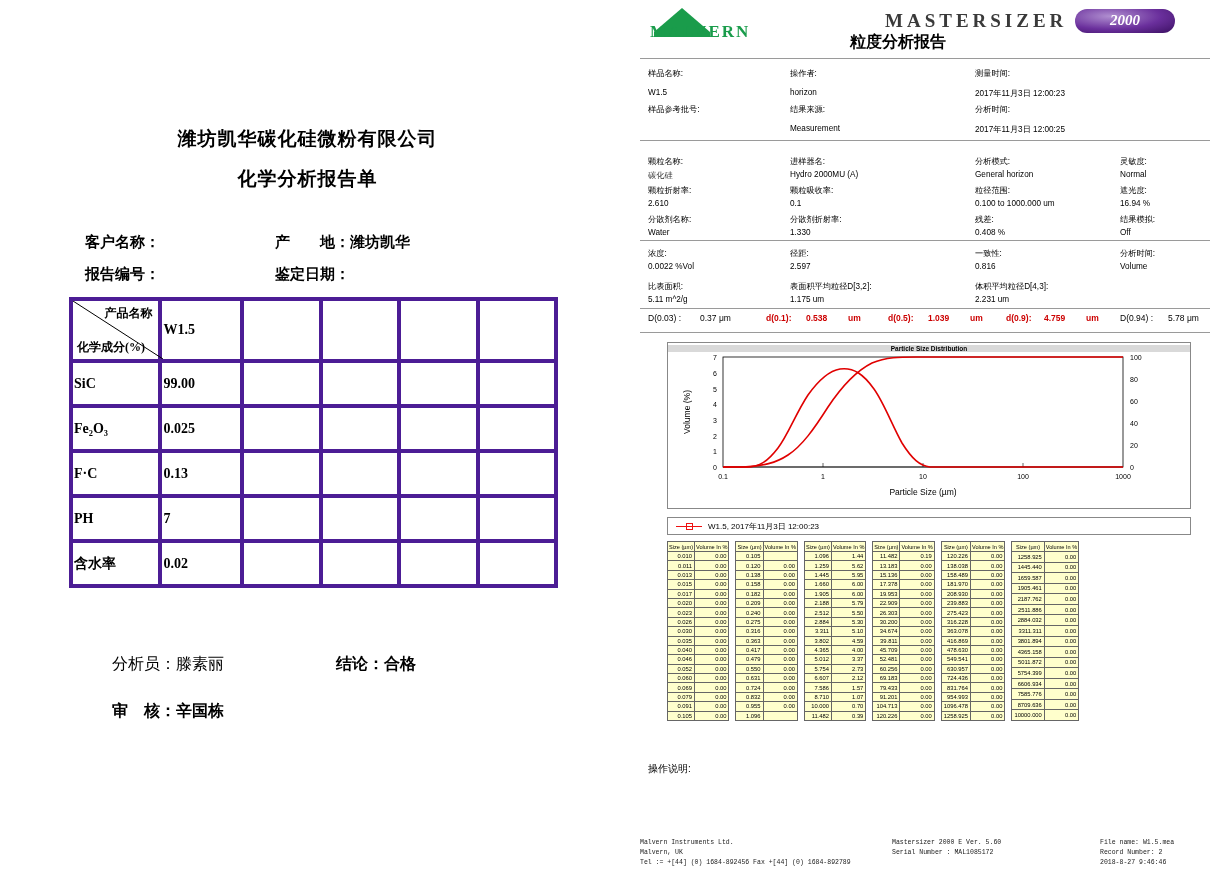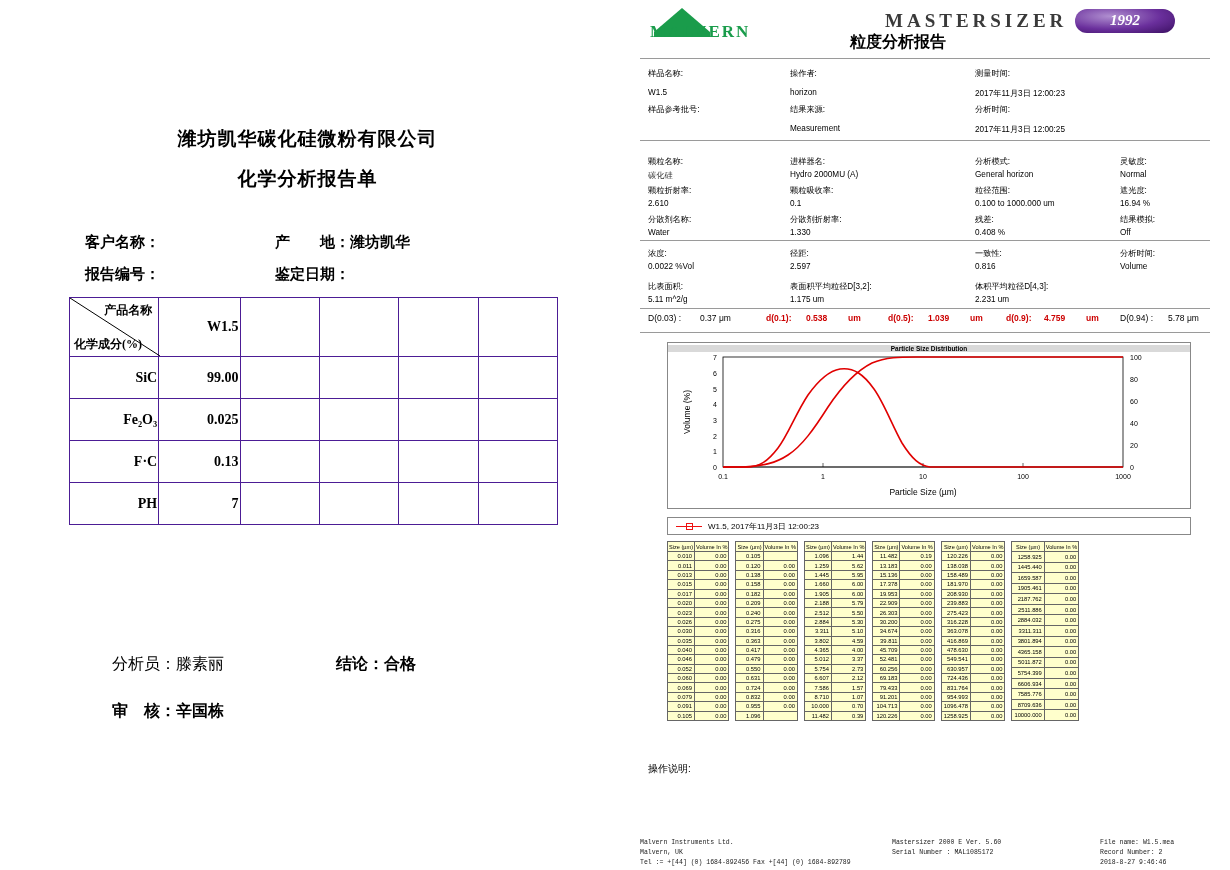--- a/index.html
+++ b/index.html
@@ -10,21 +10,21 @@
   .left{position:absolute;left:0;top:1px;width:615px;height:870px;}
   .left h1{position:absolute;left:0;top:125px;width:615px;text-align:center;font-size:19px;font-weight:bold;margin:0;font-family:"Liberation Serif",serif;letter-spacing:1px;}
   .left h2{position:absolute;left:0;top:165px;width:615px;text-align:center;font-size:19px;font-weight:bold;margin:0;font-family:"Liberation Serif",serif;letter-spacing:1px;}
   .custbox{position:absolute;left:70px;top:210px;width:487px;height:86px;border-bottom:1px solid #000;}
   .custline1{position:absolute;left:15px;top:22px;font-size:15px;font-weight:bold;font-family:"Liberation Serif",serif;}
   .custline1b{position:absolute;left:205px;top:22px;font-size:15px;font-weight:bold;font-family:"Liberation Serif",serif;}
   .custline2{position:absolute;left:15px;top:54px;font-size:15px;font-weight:bold;font-family:"Liberation Serif",serif;}
   .custline2b{position:absolute;left:205px;top:54px;font-size:15px;font-weight:bold;font-family:"Liberation Serif",serif;}
 
   .grid{position:absolute;left:69px;top:296px;width:489px;border-collapse:collapse;}
-  .grid td{border:1px solid #4c1d95;height:39px;text-align:right;font-family:"Liberation Serif",serif;font-size:14px;font-weight:bold;}
+  .grid td{border:4px solid #4c1d95;height:39px;text-align:left;font-family:"Liberation Serif",serif;font-size:14px;font-weight:bold;}
   .grid td.colhdr{position:relative;width:90px;height:58px;padding:0;}
   .grid td.c2{width:80px;}
   .grid td.blank{width:79px;}
   .diag{position:absolute;left:0;top:0;width:100%;height:100%;}
   .diag svg{display:block;}
   .lbl-top{position:absolute;right:6px;top:4px;font-size:12px;font-weight:bold;}
   .lbl-bot{position:absolute;left:4px;bottom:3px;font-size:12px;font-weight:bold;}
 
   .footline1{position:absolute;left:112px;top:653px;font-size:16px;font-weight:normal;font-family:"Liberation Serif",serif;}
   .footline1b{position:absolute;left:336px;top:653px;font-size:16px;font-weight:bold;font-family:"Liberation Serif",serif;}
@@ -122,41 +122,49 @@
             <td></td>
       </tr>
       <tr>
         <td>PH</td>
         <td>7</td>
         <td></td>
             <td></td>
             <td></td>
             <td></td>
       </tr>
+      <tr>
+        <td>含水率</td>
+        <td>0.02</td>
+        <td></td>
+            <td></td>
+            <td></td>
+            <td></td>
+      </tr>
     </tbody>
       </table>
 
     <div class="footline1">分析员：滕素丽</div>
     <div class="footline1b">结论：合格</div>
     <div class="footline2">审　核：辛国栋</div>
   </div>
 
   <div class="right">
 
     <div class="logo">
       <svg width="130" height="34" viewBox="0 0 130 34">
         <polygon points="6,26 34,2 62,26" fill="#1a9c4b"></polygon>
         <rect x="6" y="26" width="56" height="5" fill="#1a9c4b"></rect>
         <text x="2" y="31" font-family="Liberation Serif, serif" font-size="17" font-weight="bold" fill="#1a9c4b" letter-spacing="2">MALVERN</text>
       </svg>
     </div>
 
     <div class="ms-title">MASTERSIZER</div>
     <div class="ms-2000">
-        <span>1992</span>
+        <span>2000</span>
       </div>
     <div class="cn-title">粒度分析报告</div>
 
     <div class="hr" style="top:58px"></div>
 
     <div class="fld" style="left:28px;top:68px">样品名称:</div>
     <div class="fld" style="left:28px;top:88px">W1.5</div>
     <div class="fld" style="left:28px;top:104px">样品参考批号:</div>
     <div class="fld" style="left:28px;top:124px"></div>
 

